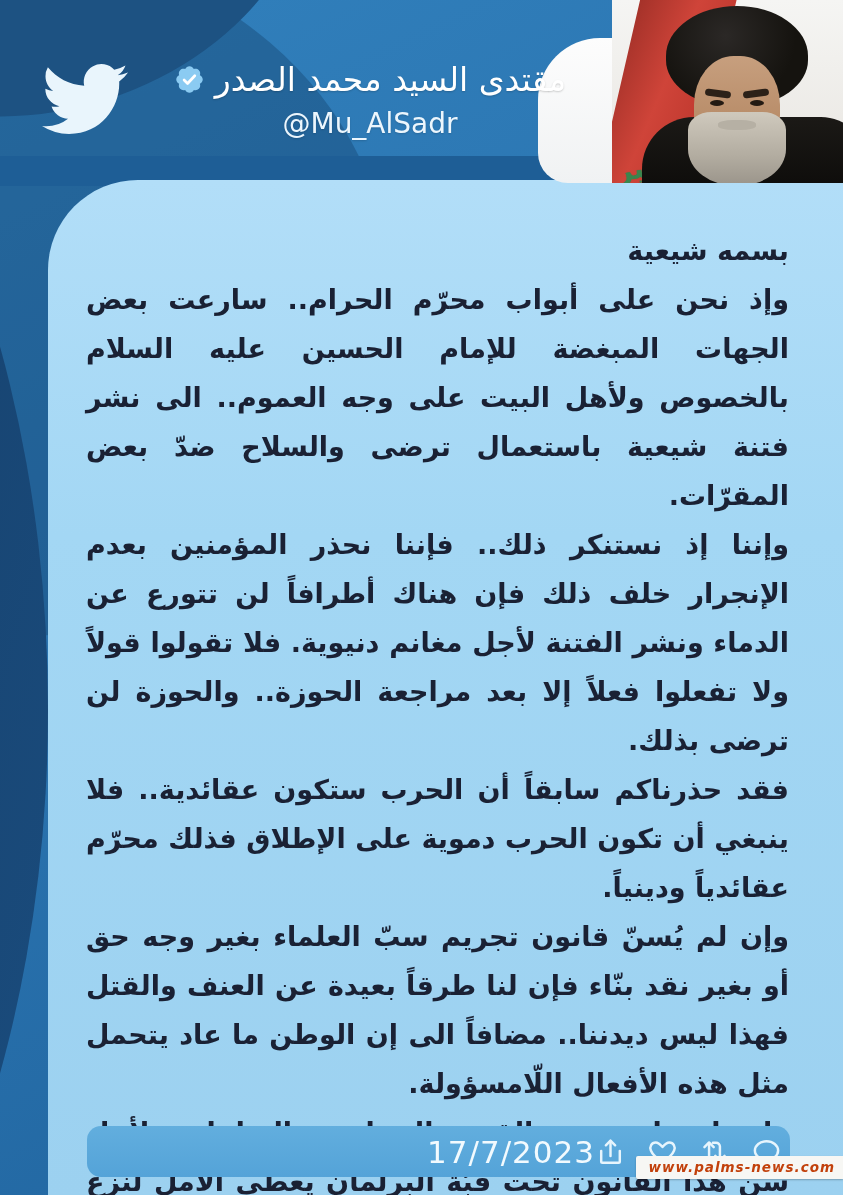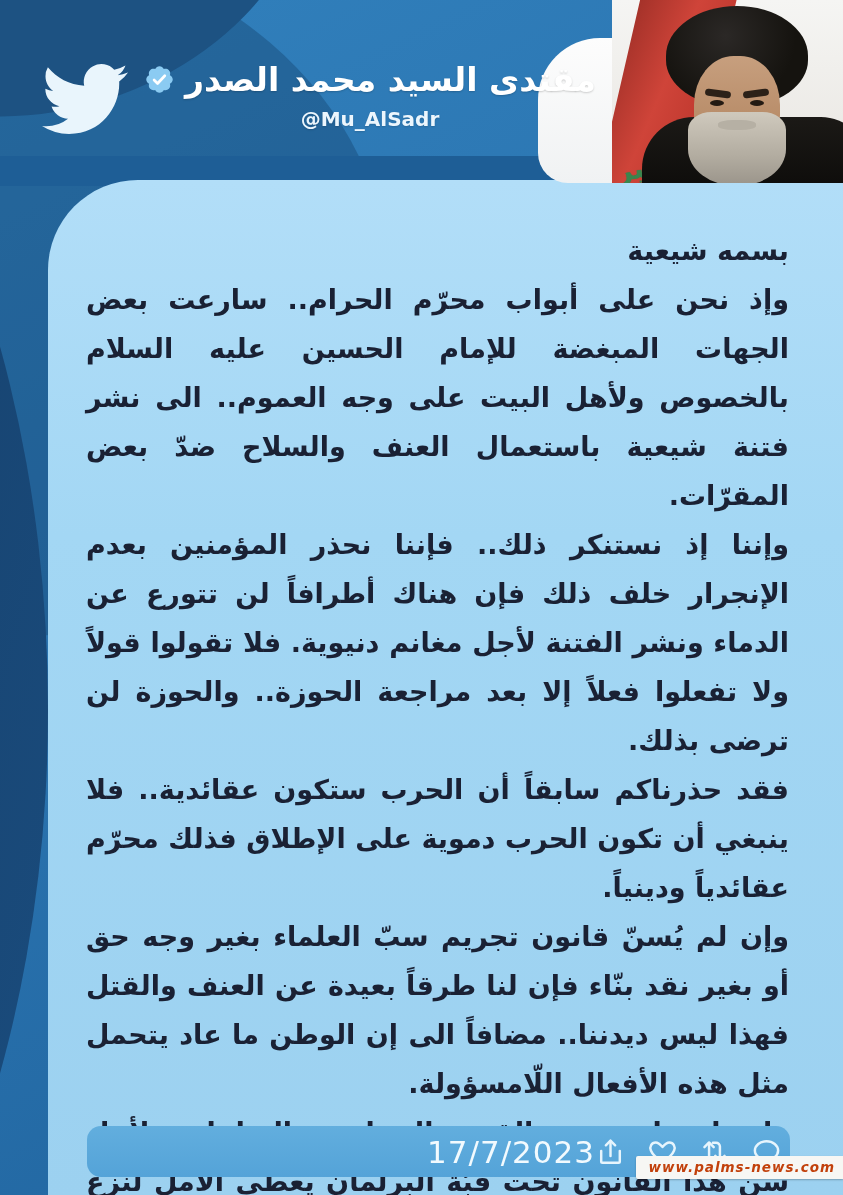--- a/index.html
+++ b/index.html
@@ -27,24 +27,24 @@
     position:absolute; left:0; right:0; top:156px; height:30px;
     background:#1e5e96; z-index:1;
   }
   
   .twitter-logo { position:absolute; left:40px; top:56px; width:90px; height:86px; z-index:4; }
   .id-block {
     position:absolute; left:185px; top:60px; width:370px; z-index:4;
     text-align:center; direction:rtl; color:#fff;
   }
   .name-row { display:flex; justify-content:center; align-items:center; gap:10px; }
-  .display-name { font-size:33px; font-weight:700; letter-spacing:0; white-space:nowrap;
+  .display-name { font-size:33px; font-weight:400; letter-spacing:0; white-space:nowrap;
     text-shadow:0 1px 2px rgba(0,0,0,.18); }
   .verified-badge { width:31px; height:31px; flex:0 0 auto; }
-  .handle { direction:ltr; font-size:20px; font-weight:700; color:#ecf6fd; margin-top:8px;
+  .handle { direction:ltr; font-size:28px; font-weight:400; color:#ecf6fd; margin-top:8px;
     text-shadow:0 1px 2px rgba(0,0,0,.15); }
   
   .photo-scene { position:absolute; left:538px; top:0; right:0; height:183px; z-index:3; }
   .photo-mat {
     position:absolute; left:0; top:38px; right:0; bottom:0;
     background:linear-gradient(180deg,#fdfdfd,#f0f2f3);
     border-radius:62px 0 0 30px;
   }
   .photo {
     position:absolute; left:74px; top:0; right:0; bottom:0; overflow:hidden;
@@ -158,21 +158,21 @@
       </div>
       <div class="person-beard">
         <div class="mustache"></div>
       </div>
     </div>
   </div>
 
   <div class="card">
     <div class="body-text">
       <p class="basmala">بسمه شيعية</p>
-      <p>وإذ نحن على أبواب محرّم الحرام.. سارعت بعض الجهات المبغضة للإمام الحسين عليه السلام بالخصوص ولأهل البيت على وجه العموم.. الى نشر فتنة شيعية باستعمال العنف والسلاح ضدّ بعض المقرّات.</p>
+      <p>وإذ نحن على أبواب محرّم الحرام.. سارعت بعض الجهات المبغضة للإمام الحسين عليه السلام بالخصوص ولأهل البيت على وجه العموم.. الى نشر فتنة شيعية باستعمال ترضى والسلاح ضدّ بعض المقرّات.</p>
       <p>وإننا إذ نستنكر ذلك.. فإننا نحذر المؤمنين بعدم الإنجرار خلف ذلك فإن هناك أطرافاً لن تتورع عن الدماء ونشر الفتنة لأجل مغانم دنيوية. فلا تقولوا قولاً ولا تفعلوا فعلاً إلا بعد مراجعة الحوزة.. والحوزة لن ترضى بذلك.</p>
       <p>فقد حذرناكم سابقاً أن الحرب ستكون عقائدية.. فلا ينبغي أن تكون الحرب دموية على الإطلاق فذلك محرّم عقائدياً ودينياً.</p>
       <p>وإن لم يُسنّ قانون تجريم سبّ العلماء بغير وجه حق أو بغير نقد بنّاء فإن لنا طرقاً بعيدة عن العنف والقتل فهذا ليس ديدننا.. مضافاً الى إن الوطن ما عاد يتحمل مثل هذه الأفعال اللّامسؤولة.</p>
       <p>وإن اجتماع بعض القوى السياسية البرلمانية لأجل سنّ هذا القانون تحت قبّة البرلمان يعطي الأمل لنزع فتيل الفتنة بغض النظر عن ما يبتغونه من ذلك.. كما ينبغي الدقة في صياغة بنود هذا القانون وإلا كان كما يعبّرون: (سيفاً ذا حدّين).</p>
 
     </div>
 
     <div class="action-bar">
       <span class="date-chip">17/7/2023</span>
       <span class="actions">

